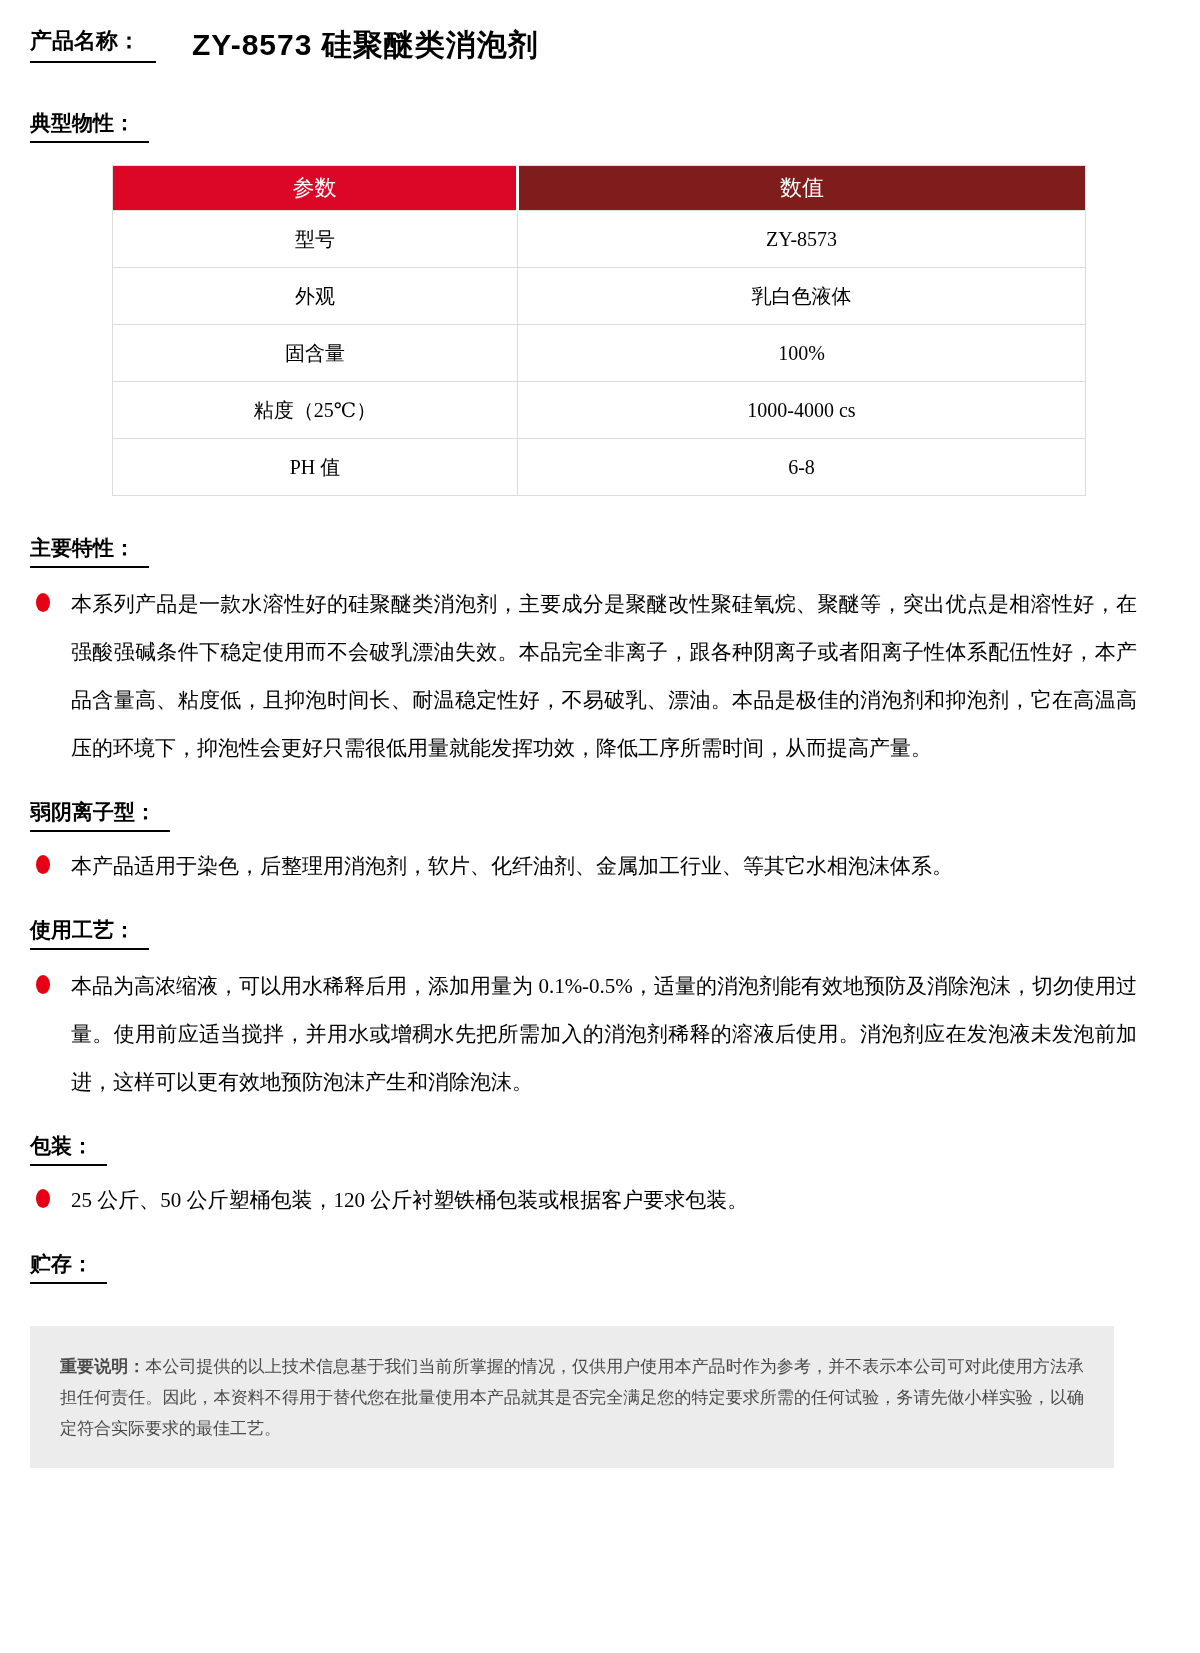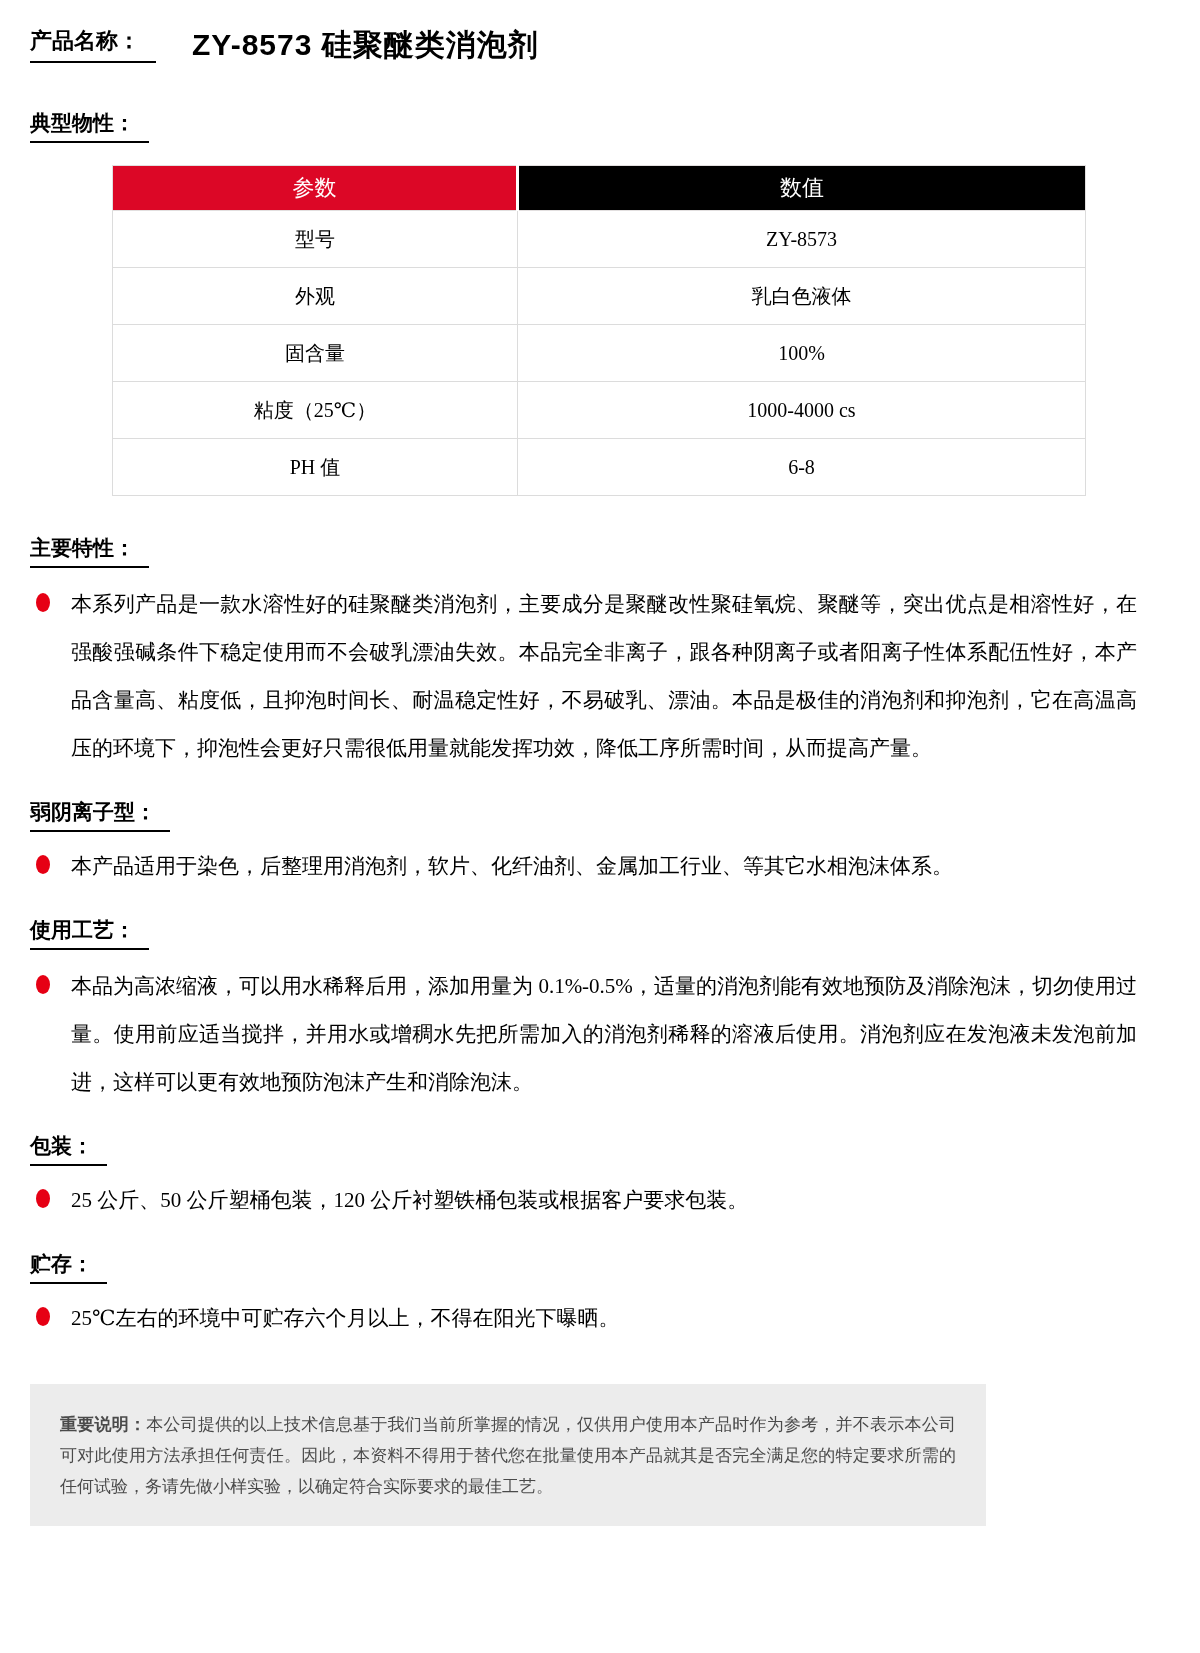--- a/index.html
+++ b/index.html
@@ -95,21 +95,21 @@
   .sec-usage     { margin-top:26px; }
   .sec-usage .bullet-row { margin-top:12px; }
   .sec-pack      { margin-top:26px; }
   .sec-pack .bullet-row { margin-top:10px; }
   .sec-storage   { margin-top:26px; }
   .sec-storage .bullet-row { margin-top:10px; }
 
   
   .notice-box {
     margin-top:42px;
-    width:956px;
+    width:1084px;
     padding:25px 30px 24px 30px;
     font-size:17px;
     line-height:31px;
     text-align:justify;
   }
   .notice-label { font-weight:bold; }
 </style>
 </head>
 <body>
 
@@ -124,21 +124,21 @@
     <span class="section-heading">典型物性：</span>
 
     <table class="props-table">
       <colgroup>
           <col class="col-param">
           <col class="col-value">
         </colgroup>
       <thead>
         <tr>
           <th class="th-red" style="background: rgb(220, 7, 38);">参数</th>
-          <th class="th-red" style="background: #000000;">数值</th>
+          <th class="th-red" style="background: #7f1d1d;">数值</th>
         </tr>
       </thead>
       <tbody>
         <tr>
           <td>型号</td>
           <td>ZY-8573</td>
         </tr>
         <tr>
           <td>外观</td>
           <td>乳白色液体</td>
@@ -186,23 +186,19 @@
   <div class="sec-pack">
     <span class="section-heading">包装：</span>
     <div class="bullet-row">
       <span class="bullet-dot" style="background: rgb(230, 0, 20);"></span>
       <p class="bullet-text">25 公斤、50 公斤塑桶包装，120 公斤衬塑铁桶包装或根据客户要求包装。</p>
     </div>
   </div>
 
   <div class="sec-storage">
     <span class="section-heading">贮存：</span>
-    <div class="bullet-row">
-      <span class="bullet-dot" style="background: rgb(230, 0, 20);"></span>
-      <p class="bullet-text">25℃左右的环境中可贮存六个月以上，不得在阳光下曝晒。</p>
-    </div>
   </div>
 
   <div class="notice-box" style="background: rgb(236, 236, 236); color: rgb(74, 74, 74);">
     <span class="notice-label">重要说明：</span><span>本公司提供的以上技术信息基于我们当前所掌握的情况，仅供用户使用本产品时作为参考，并不表示本公司可对此使用方法承担任何责任。因此，本资料不得用于替代您在批量使用本产品就其是否完全满足您的特定要求所需的任何试验，务请先做小样实验，以确定符合实际要求的最佳工艺。</span>
   </div>
 
 </div>
 
 </body></html>

